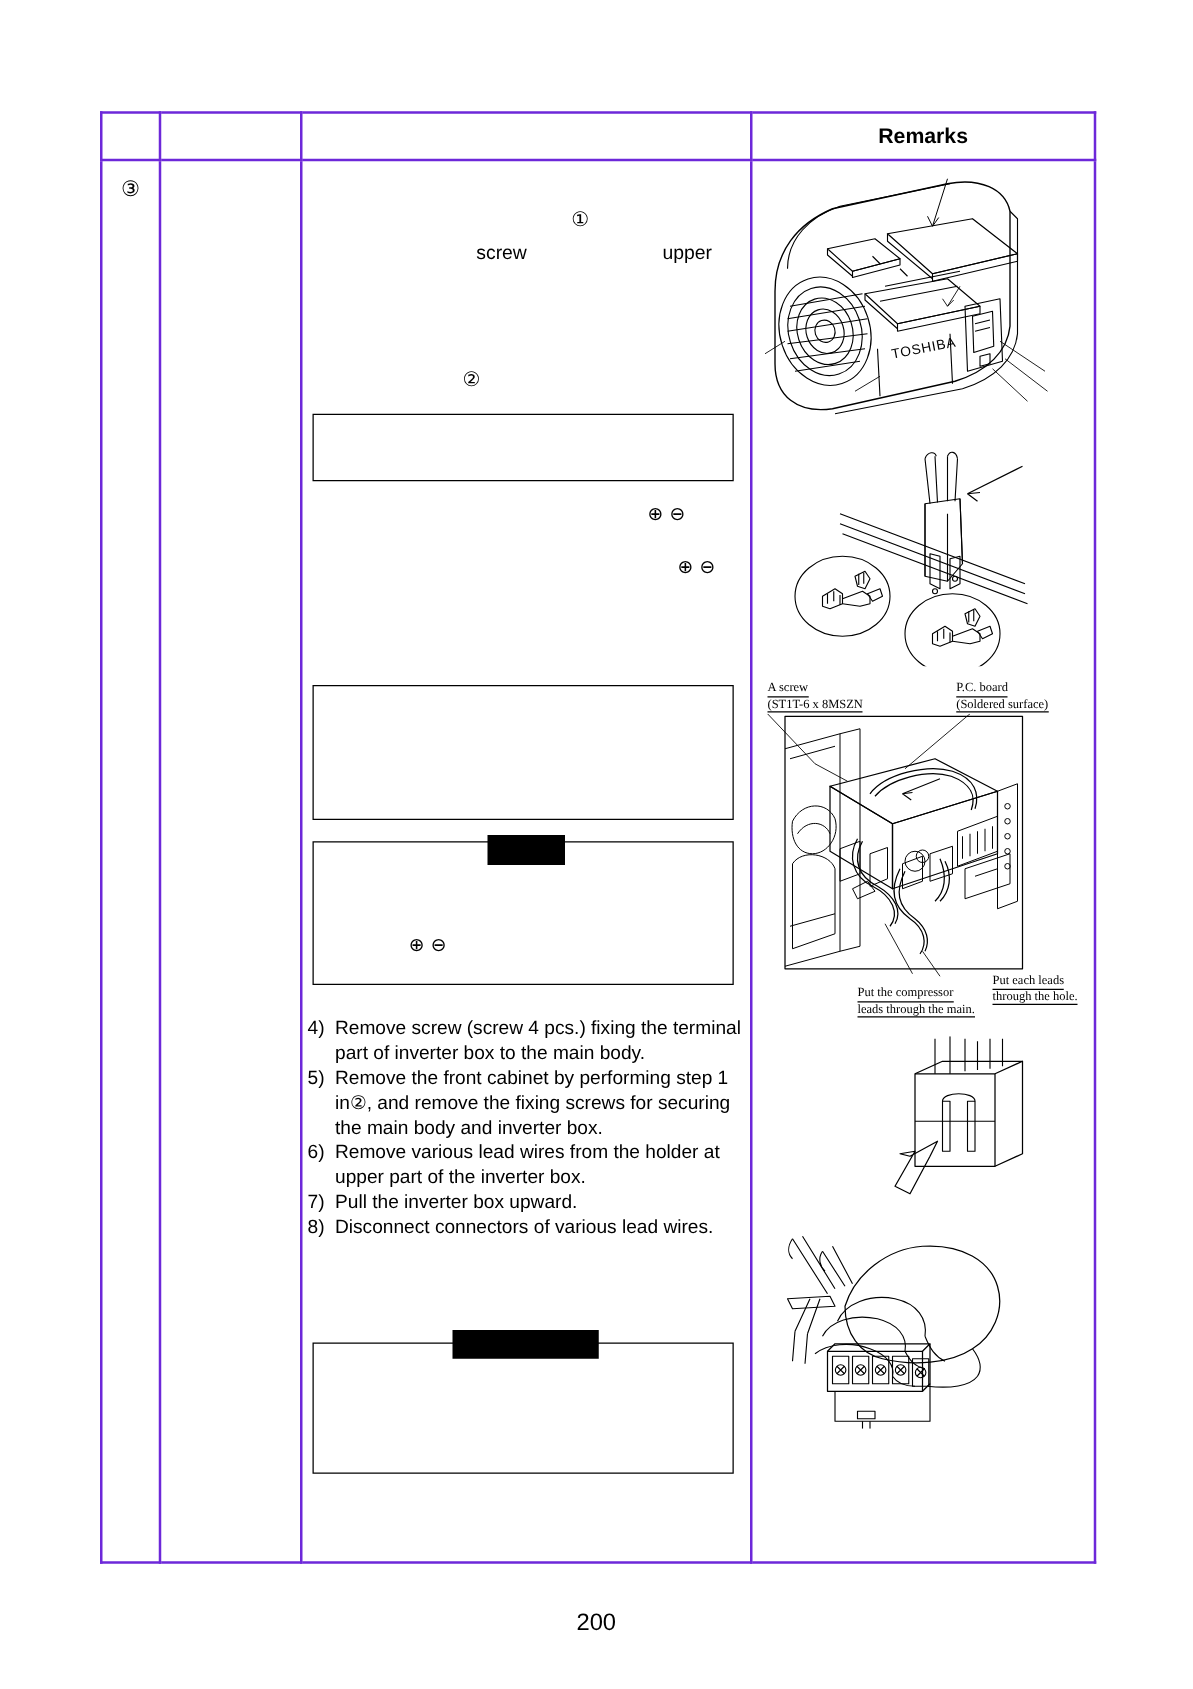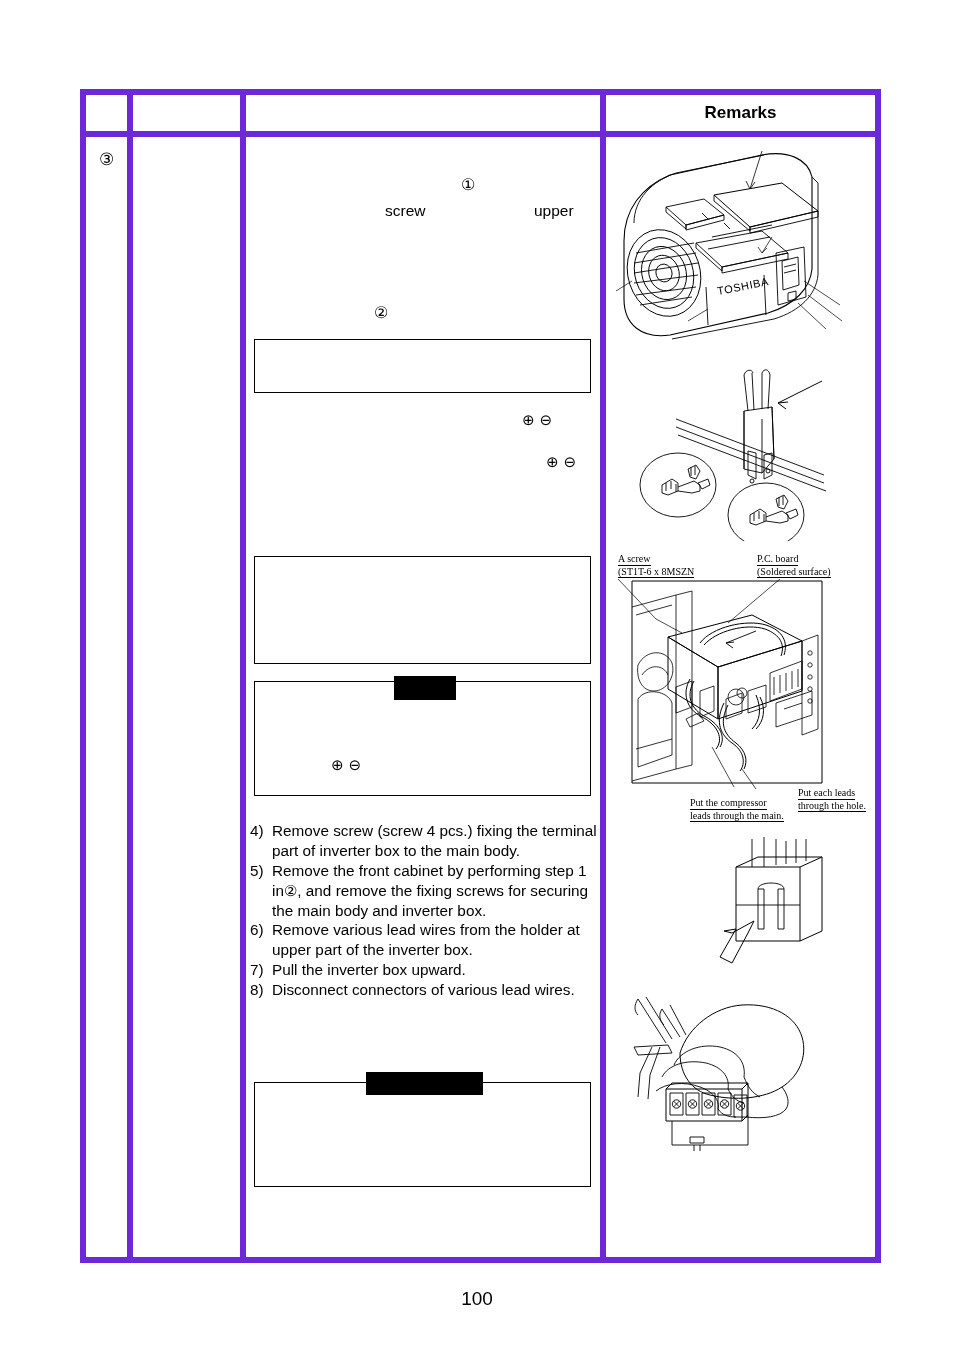--- a/index.html
+++ b/index.html
@@ -24,21 +24,21 @@
   .doc-table {
     position: absolute;
     left: 80px;
     top: 89px;
     width: 795px;
     height: 1161px;
     border-collapse: collapse;
     table-layout: fixed;
   }
   .doc-table td {
-    border: 6px solid #6d28d9;
+    border: 2px solid #6d28d9;
     vertical-align: top;
     padding: 0;
   }
   .col-no    { width: 47px; }
   .col-part  { width: 113px; }
   .col-proc  { width: 360px; }
   .col-rem   { width: 275px; }
 
   .head-cell { height: 36px; }
   .head-text {
@@ -331,21 +331,21 @@
                 <path d="M160 136 L168 132 L172 138 L168 146 L162 144 Z"></path>
                 <path d="M163 134 L163 143 M167 133 L167 142"></path>
                 <path d="M170 150 L180 146 L182 152 L174 156 Z"></path>
               </svg>
             </div>
 
             <div class="fig-label ul" style="left:12px; top:416px;">
               <span>A screw</span><br>
               <span>(ST1T-6 x 8MSZN</span>
             </div>
-            <div class="fig-label ul" style="left:151px; top:416px;">
+            <div class="fig-label ul" style="left:163px; top:416px;">
               <span>P.C. board</span><br>
               <span>(Soldered surface)</span>
             </div>
 
             <div class="fig" style="left:10px; top:442px;">
               <svg width="250" height="212" viewBox="0 0 250 212" fill="none" stroke="#000" stroke-width="0.8" stroke-linejoin="round">
 
                 <rect x="16" y="2" width="190" height="202" stroke-width="1"></rect>
 
                 <path d="M16 28 L60 16 L60 190 L16 202"></path>
@@ -471,15 +471,15 @@
                 <path d="M76 146 L90 146 L90 152 L76 152 Z"></path>
               </svg>
             </div>
 
           </div>
         </td>
       </tr>
     </tbody>
   </table>
 
-  <div class="page-number">100</div>
+  <div class="page-number">200</div>
 
 </div>
 
 </body></html>

